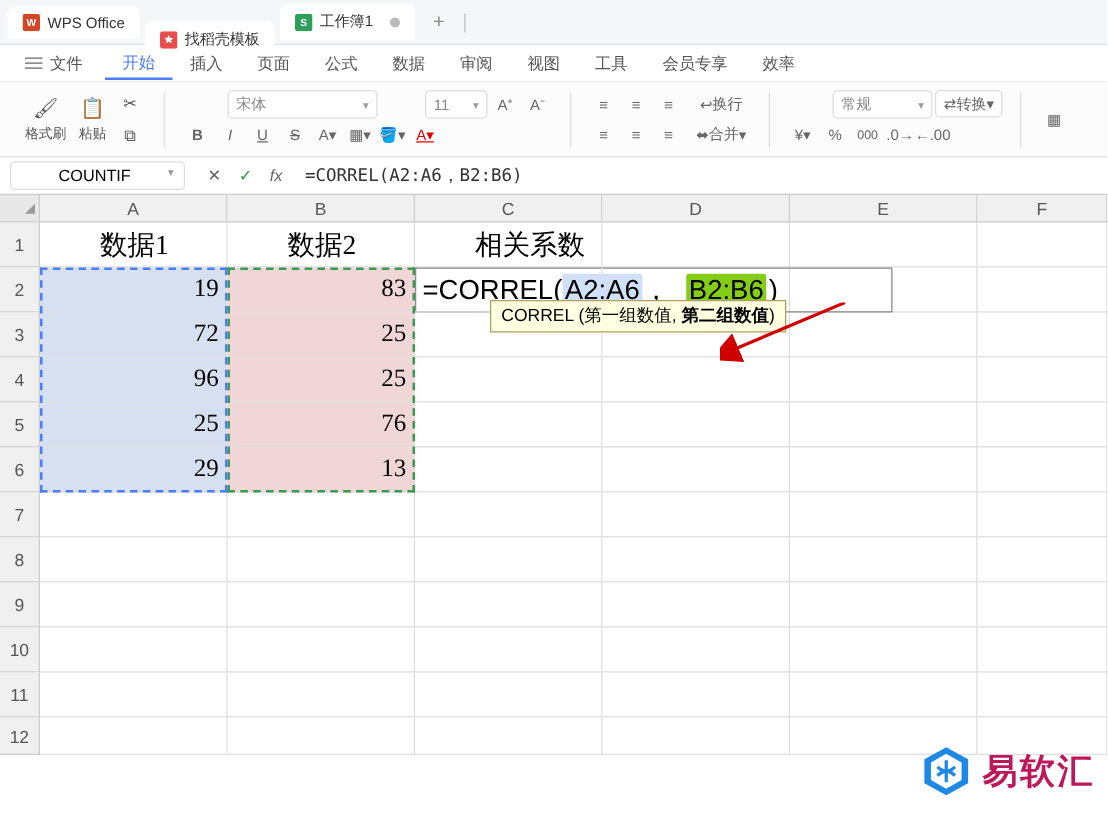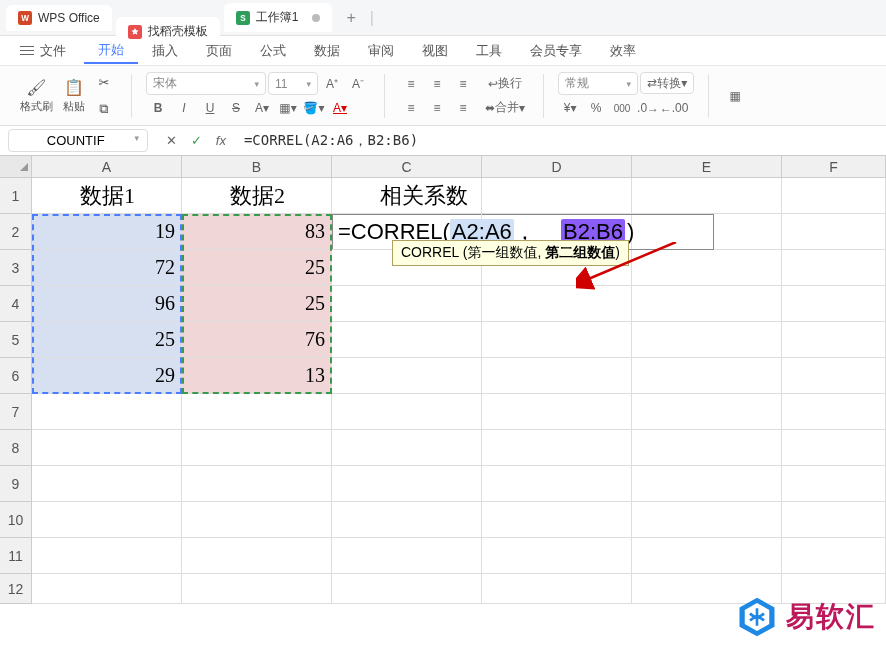--- a/index.html
+++ b/index.html
@@ -25,21 +25,21 @@
 .menu-item.active { color: #4a7dff; border-bottom: 2px solid #4a7dff; padding-bottom: 3px; }
 
 .toolbar { height: 60px; display: flex; align-items: center; padding: 4px 10px; gap: 4px; border-bottom: 1px solid #e0e0e0; background: #fcfcfc; }
 .tool-group { display: flex; flex-direction: column; gap: 2px; padding: 0 6px; }
 .tool-group.row { flex-direction: row; align-items: center; }
 .tool-sep { width: 1px; height: 44px; background: #e0e0e0; margin: 0 4px; }
 .tool-btn { display: flex; align-items: center; justify-content: center; width: 26px; height: 24px; border-radius: 4px; cursor: pointer; font-size: 13px; color: #555; }
 .tool-btn.labeled { width: auto; padding: 0 4px; flex-direction: column; height: auto; font-size: 11px; gap: 2px; }
 .tool-btn .icon { font-size: 16px; }
 .tool-row { display: flex; gap: 2px; }
-.font-select { border: 1px solid #ddd; border-radius: 4px; padding: 2px 6px; font-size: 12px; display: flex; align-items: center; gap: 6px; background: #fff; color: #888; }
+.font-select { border: 1px solid #ddd; border-radius: 4px; padding: 2px 6px; font-size: 12px; display: flex; align-items: center; gap: 6px; background: #fff; color: #888; margin-left: 36px; }
 .font-select.name { width: 120px; }
 .font-select.size { width: 50px; }
 .chev { font-size: 9px; color: #999; margin-left: auto; }
 .align-grid { display: grid; grid-template-columns: repeat(3, 24px); gap: 2px; }
 .small-btn { width: 24px; height: 22px; display: flex; align-items: center; justify-content: center; font-size: 12px; color: #666; border-radius: 3px; cursor: pointer; }
 
 .formula-bar { height: 30px; display: flex; align-items: center; border-bottom: 1px solid #ccc; }
 .name-box { width: 140px; border: 1px solid #ddd; margin: 0 8px; padding: 3px 8px; font-size: 13px; display: flex; align-items: flex-start; border-radius: 4px; }
 .name-box input { border: none; outline: none; width: 100%; background: transparent; text-align: center; font-size: 13px; }
 .fb-btns { display: flex; gap: 6px; align-items: center; padding: 0 6px; font-size: 13px; color: #666; }
@@ -61,21 +61,21 @@
 .cell { width: 150px; height: 36px; border-right: 1px solid #ddd; border-bottom: 1px solid #ddd; padding: 0 6px; display: flex; align-items: center; font-size: 20px; font-family: "SimSun", serif; }
 .cell.hdr { font-size: 22px; padding-left: 48px; }
 .cell.num { justify-content: flex-end; }
 .sel-blue { background: #d6e0f0; }
 .sel-pink { background: #f0d6d6; }
 .march-blue { position: absolute; border: 2px dashed #4a7dff; pointer-events: none; }
 .march-green { position: absolute; border: 2px dashed #3a9b4e; pointer-events: none; }
 .active-cell-border { position: absolute; border: 1px solid #888; pointer-events: none; }
 .formula-cell { font-family: "Consolas","SimSun", monospace; font-size: 22px; white-space: nowrap; overflow: visible; position: relative; z-index: 5; }
 .hl-blue { background: #cfe0f7; padding: 0 2px; border-radius: 2px; }
-.hl-pink { background: #8b5cf6; padding: 0 2px; border-radius: 2px; margin-left: 12px; }
+.hl-pink { background: #84cc16; padding: 0 2px; border-radius: 2px; }
 .cursor-caret { display:inline-block; width:1px; height:22px; background:#000; vertical-align:middle; margin:0 1px; }
 .hint-box { position: absolute; left: 392px; top: 84px; background: #ffffe1; border: 1px solid #b0a060; padding: 3px 8px; font-family: "SimSun", serif; font-size: 14px; z-index: 10; white-space: nowrap; }
 .hint-box .bold { font-weight: bold; }
 
 .arrow { position: absolute; left: 576px; top: 86px; z-index: 20; pointer-events:none; }
 
 .watermark { position: absolute; right: 10px; bottom: 14px; display: flex; align-items: center; gap: 8px; z-index: 30; }
 .watermark-text { font-size: 28px; font-weight: 900; color: #be185d; letter-spacing: 2px; }
 .wm-icon { width: 42px; height: 42px; }
 </style>

